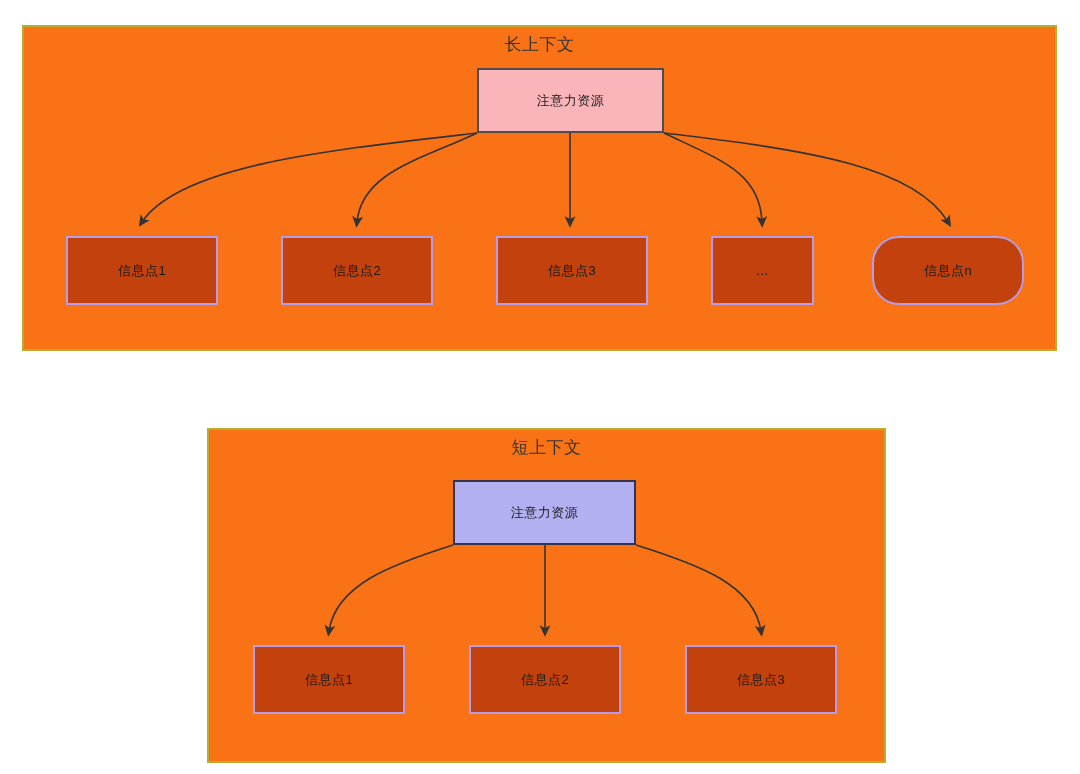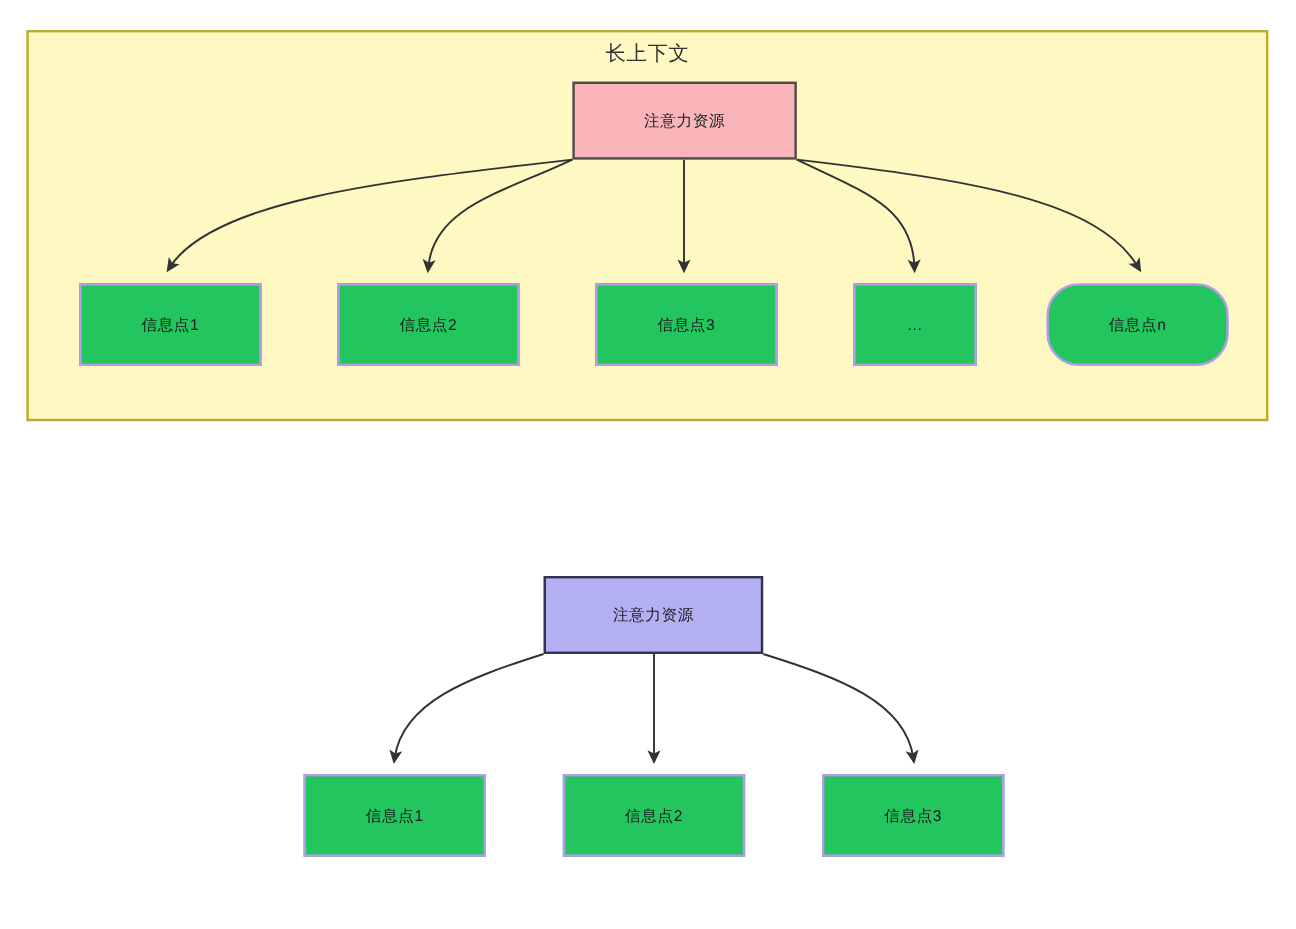--- a/index.html
+++ b/index.html
@@ -23,21 +23,21 @@
   .edge-layer {
     position: absolute;
     left: 0;
     top: 0;
     width: 1080px;
     height: 774px;
     pointer-events: none;
   }
   .container-box {
     position: absolute;
-    background: #fef9c3;
+    background: #f97316;
     border: 2px solid #b9ad2f;
     box-sizing: border-box;
   }
   #container-long {
     left: 22px;
     top: 25px;
     width: 1035px;
     height: 326px;
   }
   #container-short {
@@ -70,35 +70,38 @@
     background: #f9b5ba;
     border: 2px solid #4d4d4d;
     color: #1a1a1a;
   }
   .node-attention-short {
     background: #b3b0f2;
     border: 2px solid #33334d;
     color: #1a1a1a;
   }
   .node-info {
-    background: #22c55e;
+    background: #c2410c;
     border: 2px solid #b69ce8;
     color: #1a1a1a;
     text-align: right;
   }
 </style>
 </head>
 <body>
 
 <div class="canvas">
 
   <div class="container-box" id="container-long">
     <div class="container-title">长上下文</div>
   </div>
 
+  <div class="container-box" id="container-short">
+    <div class="container-title">短上下文</div>
+  </div>
 
   <svg class="edge-layer" viewBox="0 0 1080 774">
     <defs>
       <marker id="arrowhead" markerWidth="9" markerHeight="9" refX="4.2" refY="4.2" orient="auto" markerUnits="strokeWidth">
         <path d="M0.6,0.8 L7.8,4.2 L0.6,7.6 L2.3,4.2 Z" fill="#333333"></path>
       </marker>
     </defs>
 
     <g fill="none" stroke="#333333" stroke-width="1.6" marker-end="url(#arrowhead)">
       <path d="M477,133 C330,150 180,165 142,222"></path>

